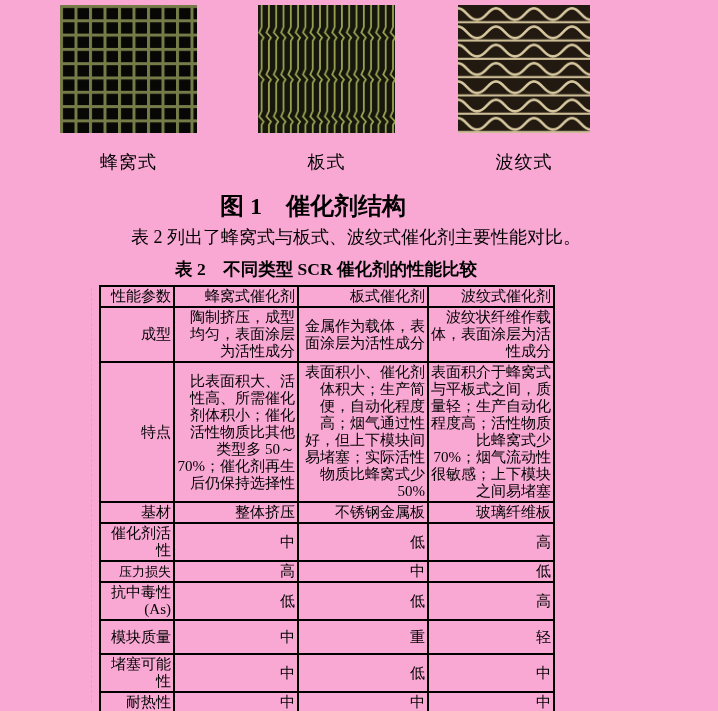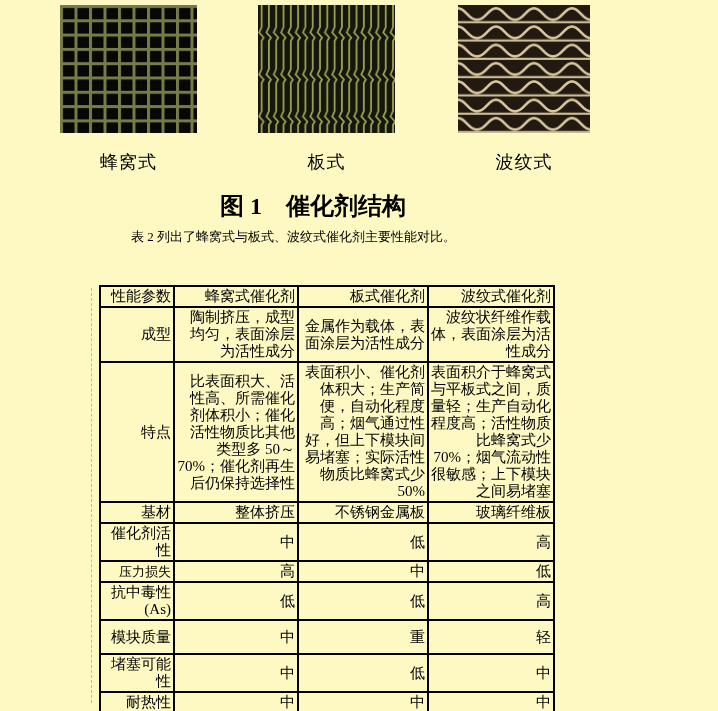--- a/index.html
+++ b/index.html
@@ -1,18 +1,18 @@
 <!DOCTYPE html>
 <html><head>
 <meta charset="utf-8">
 <style>
   * { margin:0; padding:0; box-sizing:border-box; }
   html,body { background:#ffffff; }
   .page {
-    position:relative; width:718px; height:711px; background:#fef9c3;
+    position:relative; width:718px; height:711px; background:#f9a8d4;
     font-family:"Liberation Serif","DejaVu Serif",serif; color:#000;
     overflow:hidden;
   }
   .fig-img { position:absolute; top:5px; line-height:0; }
   .fig-img svg { display:block; }
   #img-honeycomb { left:60px; }
   #img-plate { left:258px; }
   #img-corrugated { left:458px; }
   .fig-label {
     position:absolute; top:150px; height:24px; text-align:center;
@@ -20,21 +20,21 @@
   }
   #lbl-honeycomb { left:60px; width:137px; }
   #lbl-plate { left:258px; width:137px; }
   #lbl-corrugated { left:458px; width:132px; }
   .fig-caption {
     position:absolute; top:190px; left:0; width:626px; text-align:center;
     font-weight:bold; font-size:24px;
   }
   .para {
     position:absolute; top:226px; left:131px; width:480px;
-    font-size:13px; line-height:22px;
+    font-size:18px; line-height:22px;
   }
   .tbl-title {
     position:absolute; top:257px; left:99px; width:454px; text-align:center;
     font-weight:bold; font-size:17.5px;
   }
   .dash-line {
     position:absolute; left:91px; top:288px; height:415px; width:0;
     border-left:1px dashed #b8b8b8;
   }
   table.cmp {
@@ -104,20 +104,21 @@
   </div>
 
   <div class="fig-label" id="lbl-honeycomb">蜂窝式</div>
   <div class="fig-label" id="lbl-plate">板式</div>
   <div class="fig-label" id="lbl-corrugated">波纹式</div>
 
   <div class="fig-caption">图 1　催化剂结构</div>
 
   <p class="para">表 2 列出了蜂窝式与板式、波纹式催化剂主要性能对比。</p>
 
+  <div class="tbl-title">表 2　不同类型 SCR 催化剂的性能比较</div>
 
   <div class="dash-line"></div>
 
   <table class="cmp">
     <colgroup>
       <col style="width:74px">
         <col style="width:124px">
         <col style="width:130px">
         <col style="width:126px">
     </colgroup>

